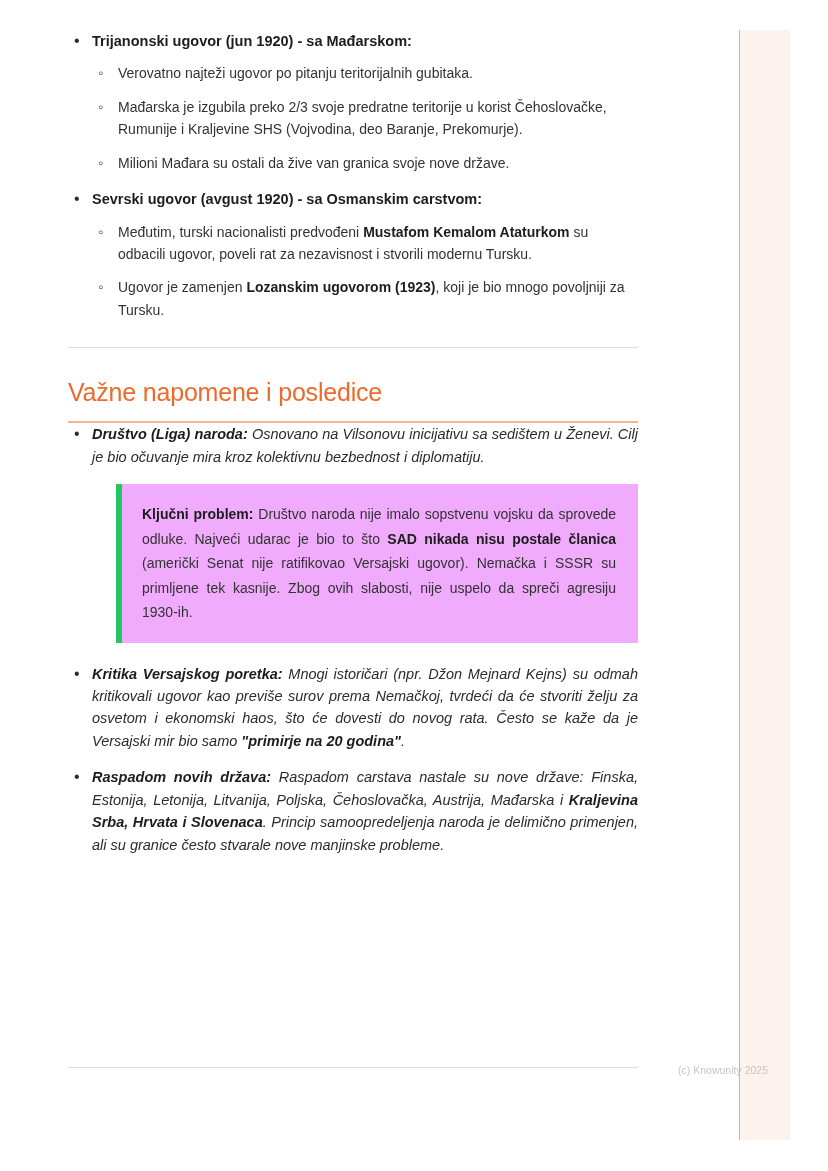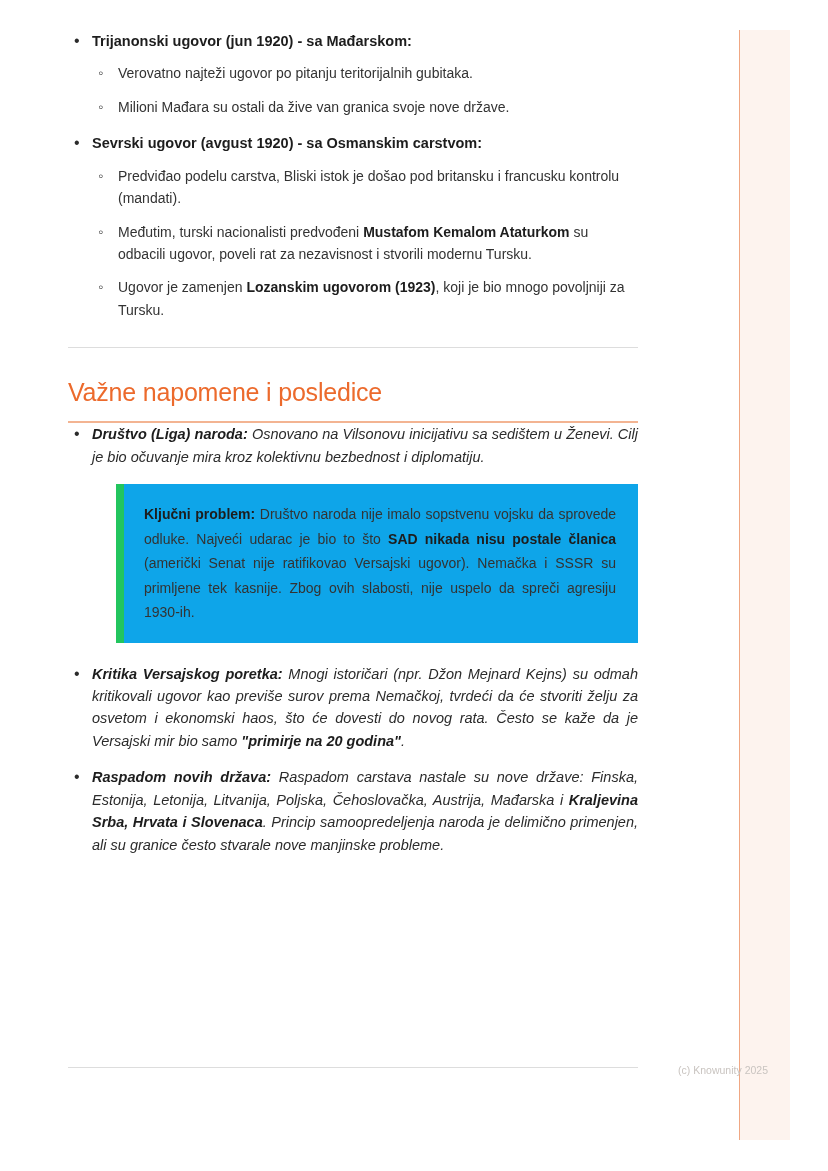--- a/index.html
+++ b/index.html
@@ -95,22 +95,22 @@
   }
   .title-rule {
     height: 2px;
     background: #f3b492;
     margin-top: 14px;
   }
 
   .para-justify { text-align: justify; font-style: italic; }
 
   .callout {
-    background: #0ea5e9;
-    border-left: 8px solid #22c55e;
+    background: #f0abfc;
+    border-left: 6px solid #22c55e;
     padding: 18px 22px 18px 20px;
     margin: 16px 0 20px 24px;
     font-size: 14px;
     line-height: 1.75;
     text-align: justify;
     color: #333;
   }
 
   .block-list { margin-top: 18px; }
   .block-list > li { margin-bottom: 22px; }
@@ -139,27 +139,27 @@
 
   <div class="sidebar-strip"></div>
 
   <div class="content">
 
     <ul class="level1">
       <li>
         <strong>Trijanonski ugovor (jun 1920) - sa Mađarskom:</strong>
         <ul class="level2">
           <li><span><span>Verovatno najteži ugovor po pitanju teritorijalnih gubitaka.</span></span></li>
+          <li><span><span>Mađarska je izgubila preko 2/3 svoje predratne teritorije u korist Čehoslovačke, Rumunije i Kraljevine SHS (Vojvodina, deo Baranje, Prekomurje).</span></span></li>
           <li><span><span>Milioni Mađara su ostali da žive van granica svoje nove države.</span></span></li>
         </ul>
       </li>
       <li>
         <strong>Sevrski ugovor (avgust 1920) - sa Osmanskim carstvom:</strong>
         <ul class="level2">
-          <li><span><span>Predviđao podelu carstva, Bliski istok je došao pod britansku i francusku kontrolu (mandati).</span></span></li>
           <li><span><span>Međutim, turski nacionalisti predvođeni </span><strong>Mustafom Kemalom Ataturkom</strong><span> su odbacili ugovor, poveli rat za nezavisnost i stvorili modernu Tursku.</span></span></li>
           <li><span><span>Ugovor je zamenjen </span><strong>Lozanskim ugovorom (1923)</strong><span>, koji je bio mnogo povoljniji za Tursku.</span></span></li>
         </ul>
       </li>
     </ul>
 
     <div class="divider"></div>
 
     <h2 class="section-title">Važne napomene i posledice</h2>
     <div class="title-rule"></div>

